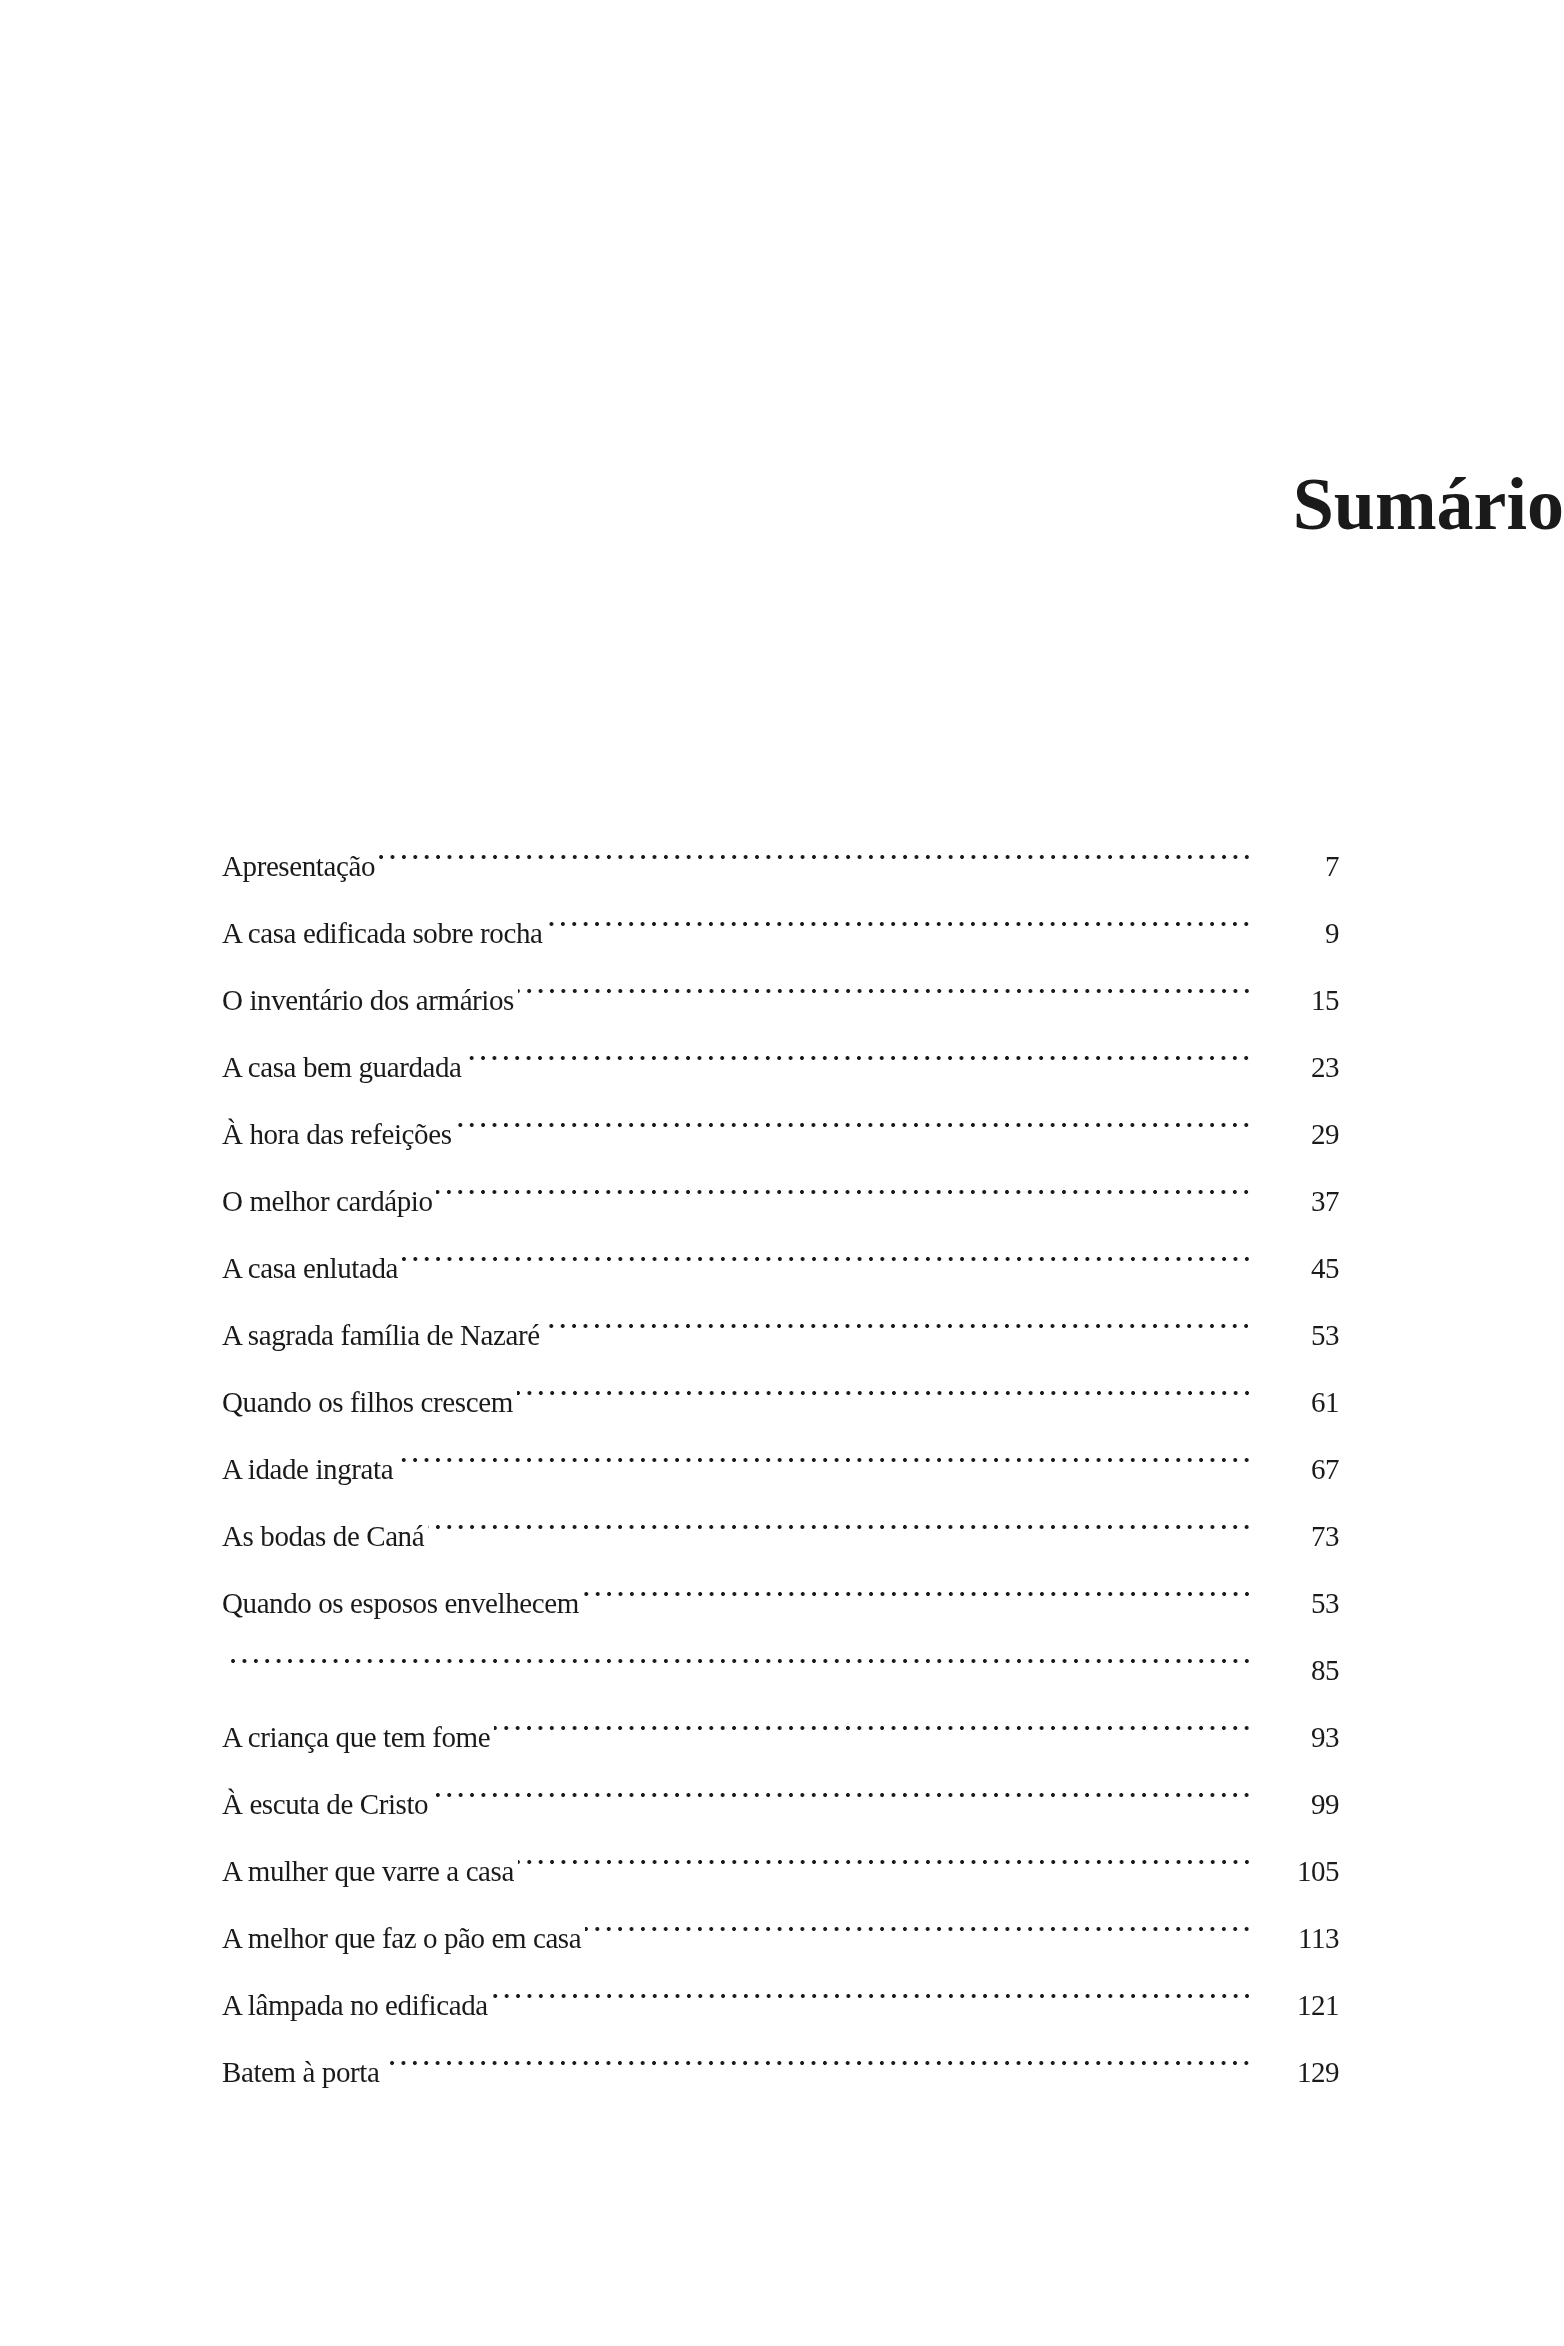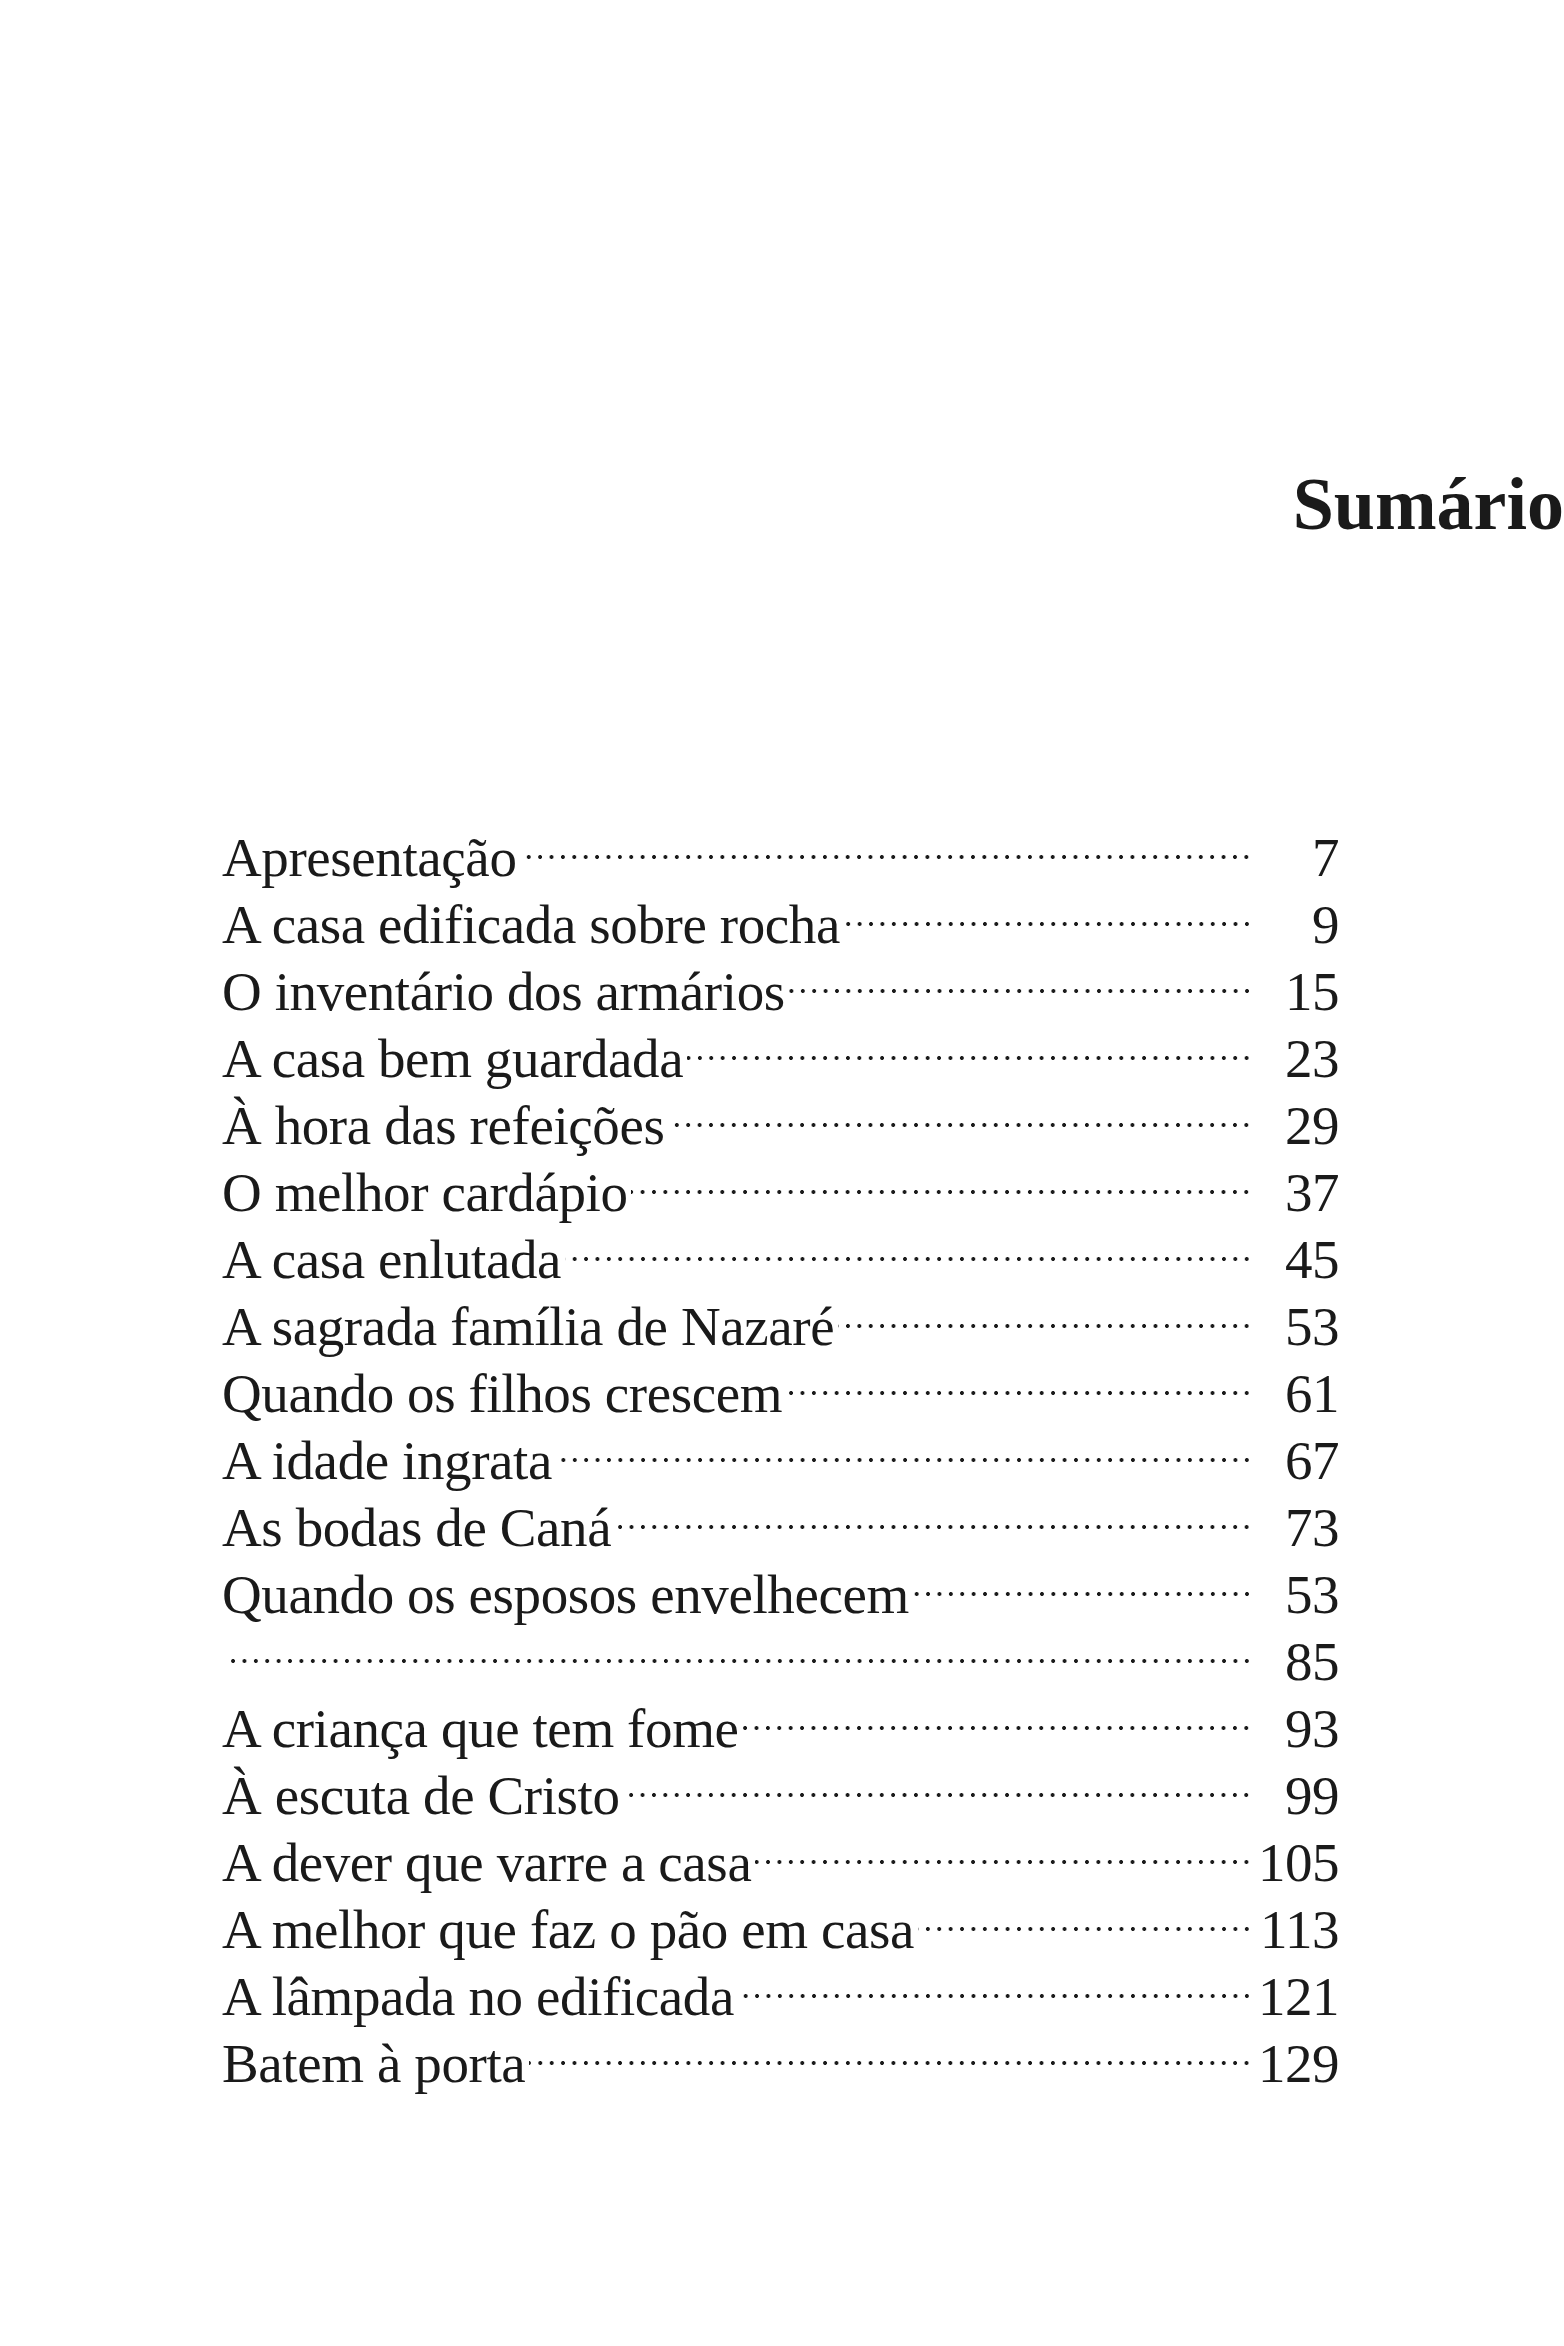--- a/index.html
+++ b/index.html
@@ -30,21 +30,21 @@
     .toc {
       position: absolute;
       left: 222px;
       top: 809px;
       width: 1117px;
     }
     .toc-row {
       display: flex;
       align-items: baseline;
       height: 67px;
-      font-size: 55px;
+      font-size: 29px;
       line-height: 67px;
       white-space: nowrap;
     }
     .toc-title {
       flex: 0 0 auto;
       letter-spacing: -0.4px;
     }
     .toc-leader {
       flex: 1 1 auto;
       overflow: hidden;
@@ -144,21 +144,21 @@
       <span class="toc-title">A criança que tem fome</span>
       <span class="toc-leader"></span>
       <span class="toc-page">93</span>
     </div>
   <div class="toc-row">
       <span class="toc-title">À escuta de Cristo</span>
       <span class="toc-leader"></span>
       <span class="toc-page">99</span>
     </div>
   <div class="toc-row">
-      <span class="toc-title">A dever que varre a casa</span>
+      <span class="toc-title">A mulher que varre a casa</span>
       <span class="toc-leader"></span>
       <span class="toc-page">105</span>
     </div>
   <div class="toc-row">
       <span class="toc-title">A melhor que faz o pão em casa</span>
       <span class="toc-leader"></span>
       <span class="toc-page">113</span>
     </div>
   <div class="toc-row">
       <span class="toc-title">A lâmpada no edificada</span>

